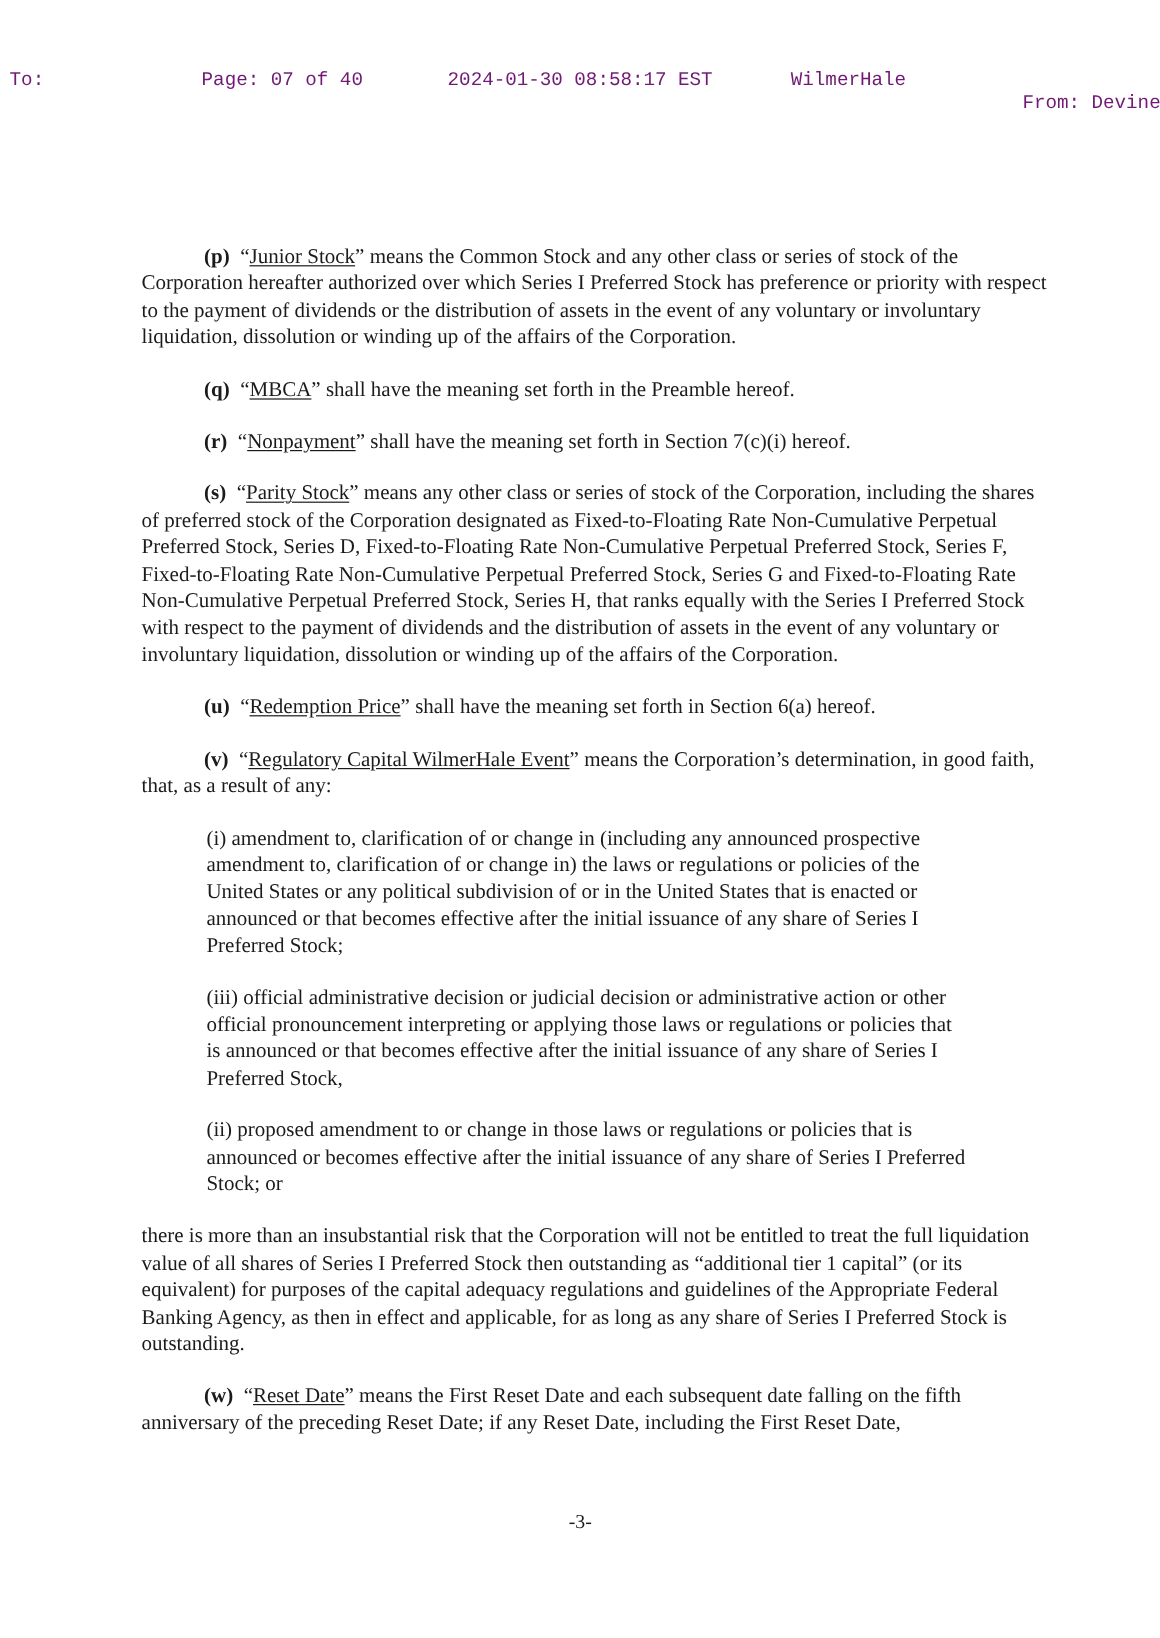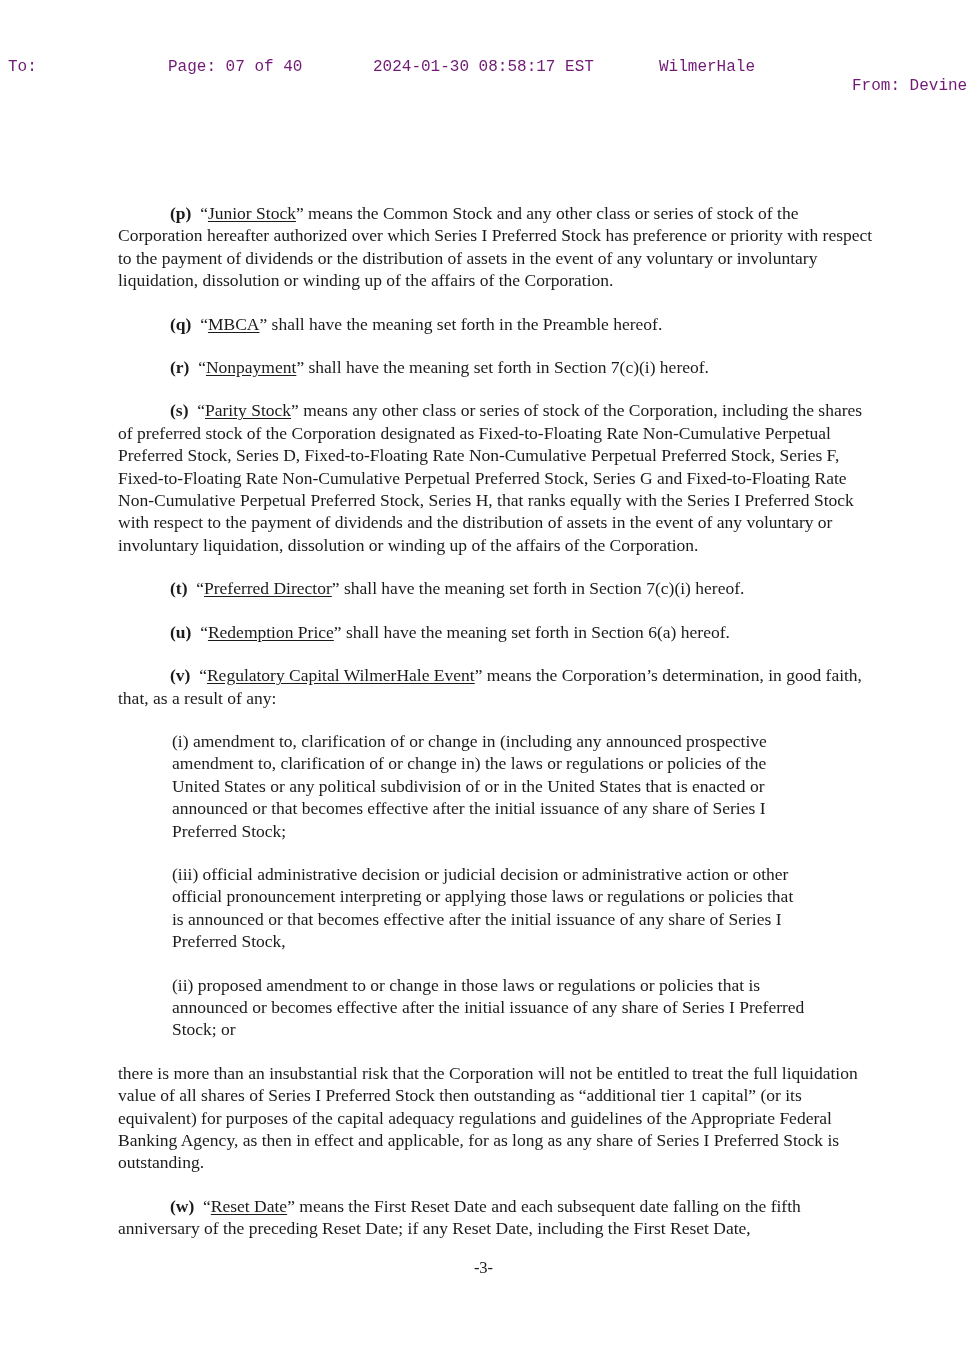--- a/index.html
+++ b/index.html
@@ -80,21 +80,20 @@
   <span class="fh-datetime">2024-01-30 08:58:17 EST</span>
   <span class="fh-firm">WilmerHale</span>
   <span class="fh-from">From: Devine, Mark</span>
 </div>
 
 <div class="doc" id="doc">
     <p class="indent-first"><span class="marker">(p)</span><span>  “</span><span class="term">Junior Stock</span><span>” means the Common Stock and any other class or series of stock of the Corporation hereafter authorized over which Series I Preferred Stock has preference or priority with respect to the payment of dividends or the distribution of assets in the event of any voluntary or involuntary liquidation, dissolution or winding up of the affairs of the Corporation.</span></p>
     <p class="indent-first"><span class="marker">(q)</span><span>  “</span><span class="term">MBCA</span><span>” shall have the meaning set forth in the Preamble hereof.</span></p>
     <p class="indent-first"><span class="marker">(r)</span><span>  “</span><span class="term">Nonpayment</span><span>” shall have the meaning set forth in Section 7(c)(i) hereof.</span></p>
     <p class="indent-first"><span class="marker">(s)</span><span>  “</span><span class="term">Parity Stock</span><span>” means any other class or series of stock of the Corporation, including the shares of preferred stock of the Corporation designated as Fixed-to-Floating Rate Non-Cumulative Perpetual Preferred Stock, Series D, Fixed-to-Floating Rate Non-Cumulative Perpetual Preferred Stock, Series F, Fixed-to-Floating Rate Non-Cumulative Perpetual Preferred Stock, Series G and Fixed-to-Floating Rate Non-Cumulative Perpetual Preferred Stock, Series H, that ranks equally with the Series I Preferred Stock with respect to the payment of dividends and the distribution of assets in the event of any voluntary or involuntary liquidation, dissolution or winding up of the affairs of the Corporation.</span></p>
-    <p class="indent-first"><span class="marker">(t)</span><span>  “</span><span class="term">Preferred Director</span><span>” shall have the meaning set forth in Section 7(c)(i) hereof.</span></p>
     <p class="indent-first"><span class="marker">(u)</span><span>  “</span><span class="term">Redemption Price</span><span>” shall have the meaning set forth in Section 6(a) hereof.</span></p>
     <p class="indent-first"><span class="marker">(v)</span><span>  “</span><span class="term">Regulatory Capital WilmerHale Event</span><span>” means the Corporation’s determination, in good faith, that, as a result of any:</span></p>
     <p class="block"><span>(i) amendment to, clarification of or change in (including any announced prospective amendment to, clarification of or change in) the laws or regulations or policies of the United States or any political subdivision of or in the United States that is enacted or announced or that becomes effective after the initial issuance of any share of Series I Preferred Stock;</span></p>
     <p class="block"><span>(iii) official administrative decision or judicial decision or administrative action or other official pronouncement interpreting or applying those laws or regulations or policies that is announced or that becomes effective after the initial issuance of any share of Series I Preferred Stock,</span></p>
     <p class="block"><span>(ii) proposed amendment to or change in those laws or regulations or policies that is announced or becomes effective after the initial issuance of any share of Series I Preferred Stock; or</span></p>
     <p class="flush"><span>there is more than an insubstantial risk that the Corporation will not be entitled to treat the full liquidation value of all shares of Series I Preferred Stock then outstanding as “additional tier 1 capital” (or its equivalent) for purposes of the capital adequacy regulations and guidelines of the Appropriate Federal Banking Agency, as then in effect and applicable, for as long as any share of Series I Preferred Stock is outstanding.</span></p>
     <p class="indent-first"><span class="marker">(w)</span><span>  “</span><span class="term">Reset Date</span><span>” means the First Reset Date and each subsequent date falling on the fifth anniversary of the preceding Reset Date; if any Reset Date, including the First Reset Date,</span></p>
   </div>
 
 <div class="page-footer">-3-</div>

